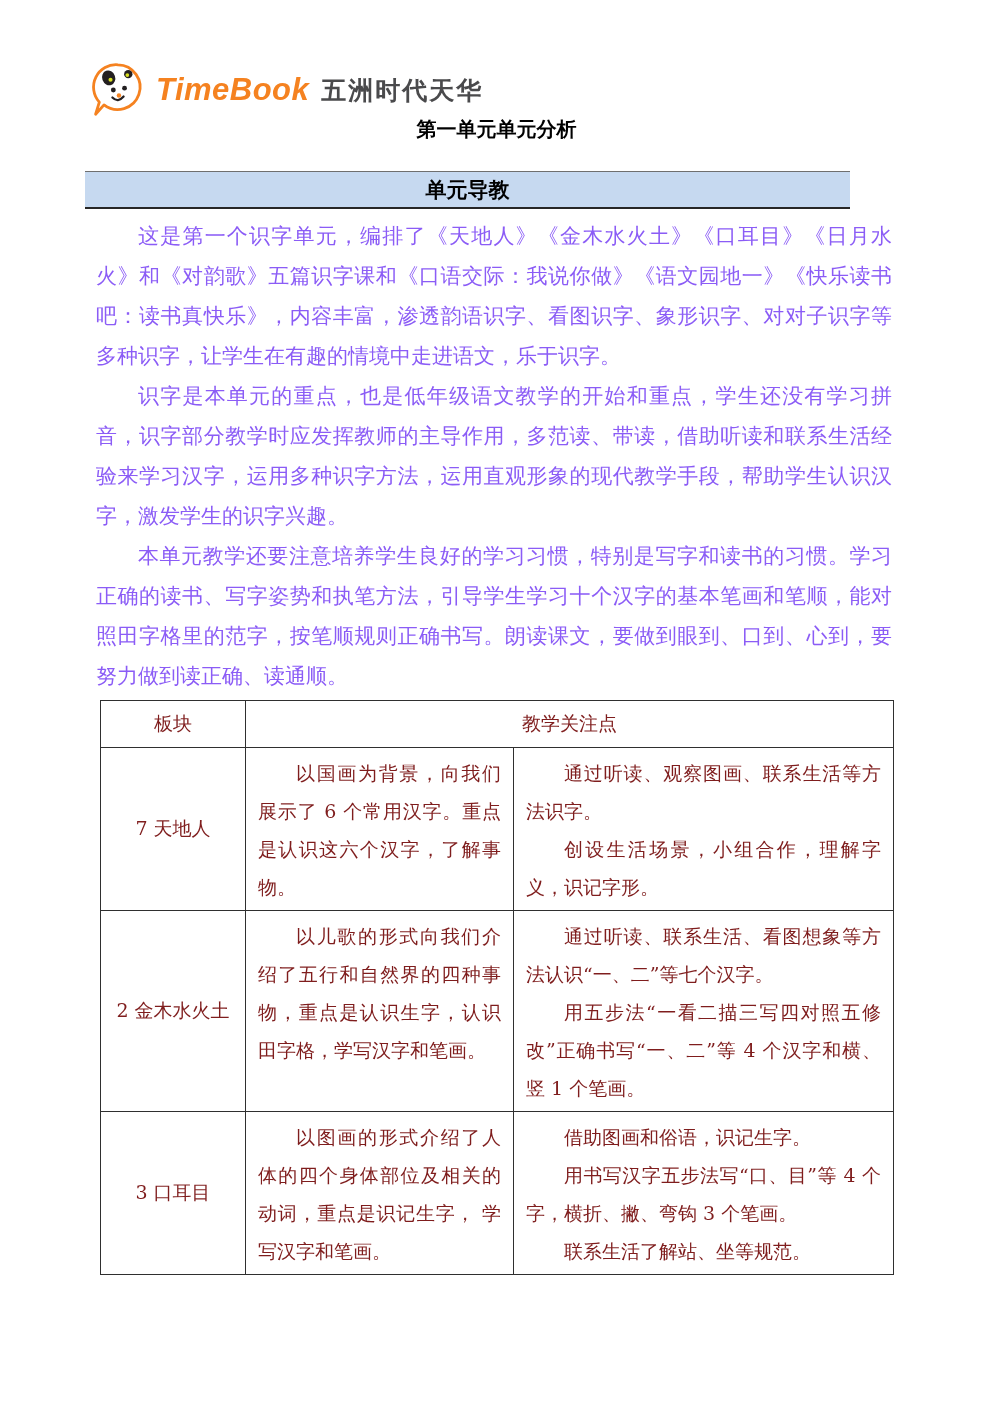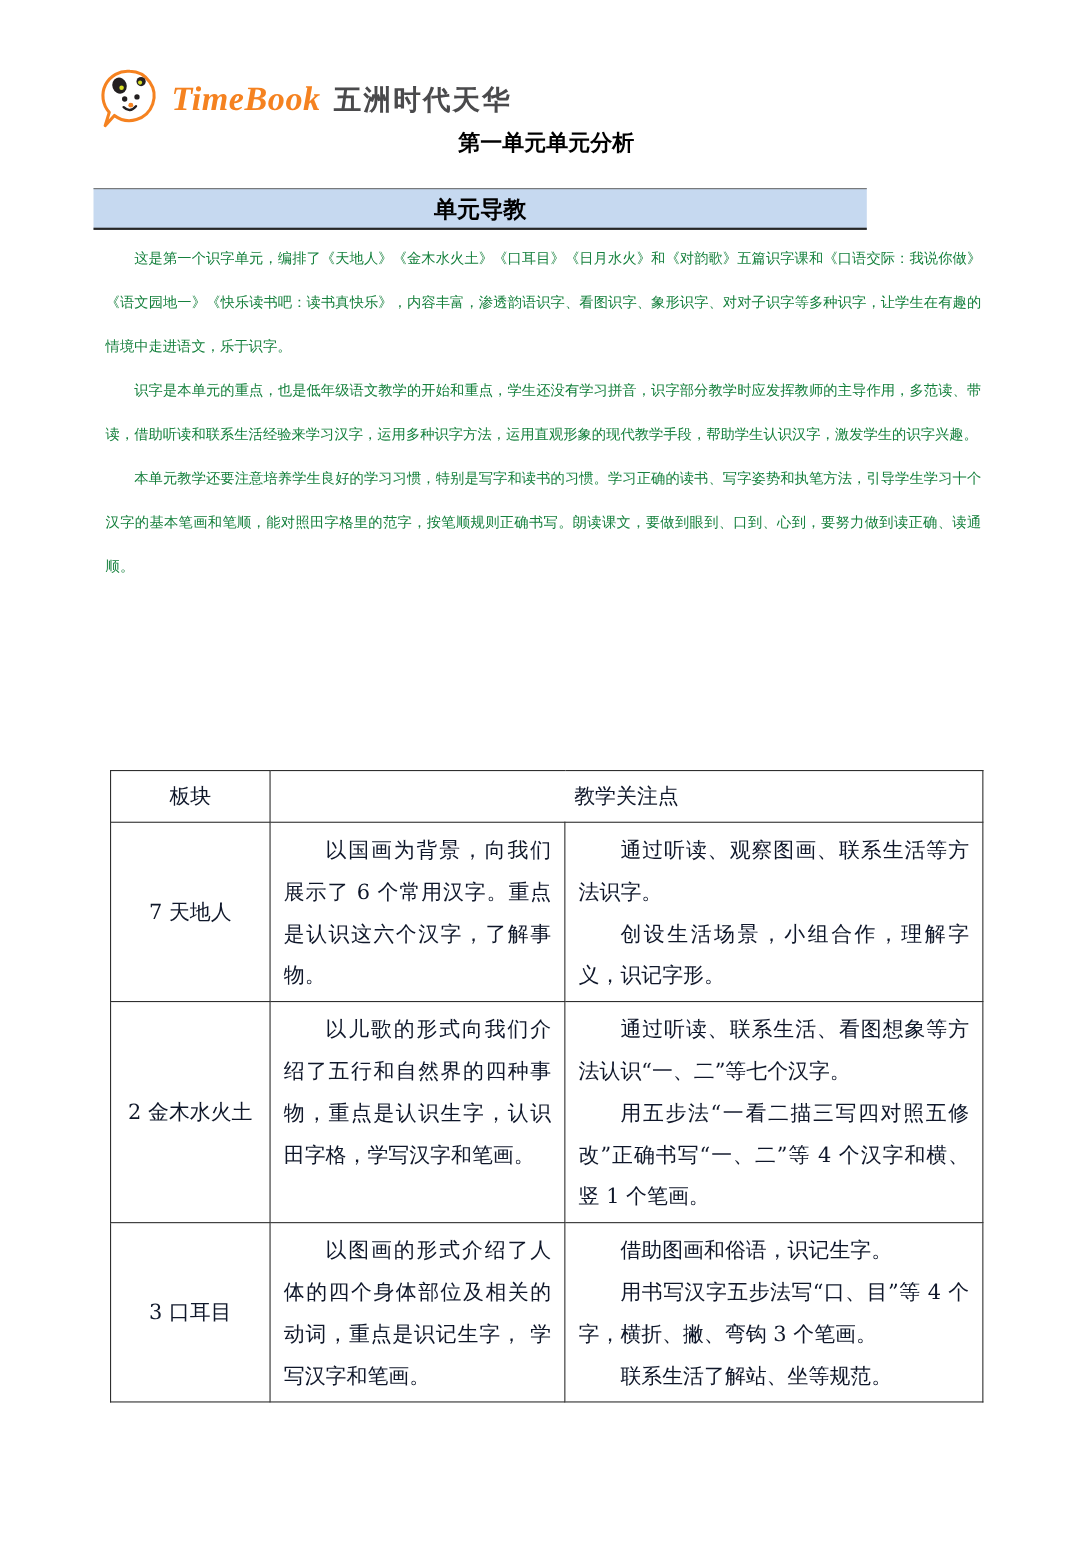--- a/index.html
+++ b/index.html
@@ -4,49 +4,49 @@
 <style>
   html,body { margin:0; padding:0; background:#ffffff; }
   .page {
     position:relative; width:993px; height:1404px; background:#fff;
     font-family:"DejaVu Serif","Liberation Serif",serif; color:#1c1c1c; overflow:hidden;
   }
   
   .logo-row { position:absolute; left:90px; top:62px; display:flex; align-items:center; gap:10px; }
   .logo-bubble { width:56px; height:56px; flex:0 0 auto; }
   .logo-brand {
-    font-family:Liberation Serif, serif; font-weight:bold; font-style:italic;
+    font-family:Liberation Sans, sans-serif; font-weight:bold; font-style:italic;
     font-size:31px; color:var(--brand-orange,#f58220); letter-spacing:0.5px;
   }
   .logo-company {
     font-family:"DejaVu Sans","Liberation Sans",sans-serif; font-weight:bold;
     font-size:25px; color:var(--logo-text-dark,#4a4a4c); letter-spacing:2px; margin-left:2px;
   }
   
   .doc-title {
     position:absolute; top:116px; left:85px; width:823px; margin:0;
     text-align:center; font-size:20px; font-weight:bold; color:#000;
   }
   .section-bar {
-    position:absolute; left:85px; top:171px; width:703px; height:35px;
+    position:absolute; left:85px; top:171px; width:765px; height:35px;
     background:var(--header-bg,#c6d9f0);
     border-top:1px solid #6f6f6f; border-bottom:2px solid #262626;
     display:flex; align-items:center; justify-content:center;
   }
   .section-bar span { font-size:21px; font-weight:bold; color:#000; }
   
   .body-text {
     position:absolute; left:96px; top:216px; width:796px;
-    font-size:13px; line-height:40px; text-align:justify; color:#15803d;
+    font-size:21px; line-height:40px; text-align:justify; color:#8b5cf6;
   }
   .body-text p { margin:0; text-indent:2em; }
   
   .analysis-table {
     position:absolute; left:100px; top:700px; width:793px;
-    border-collapse:collapse; table-layout:fixed; font-size:19px; color:#0f172a;
+    border-collapse:collapse; table-layout:fixed; font-size:19px; color:#7f1d1d;
   }
   .analysis-table th, .analysis-table td { border:1px solid #2f2f2f; }
   .analysis-table th { font-weight:normal; height:44px; text-align:center; }
   .module-cell { text-align:center; vertical-align:middle; }
   .intro-cell, .points-cell { vertical-align:top; padding:6px 12px 4px 12px; line-height:38px; text-align:justify; }
   .intro-cell p, .points-cell p { margin:0; text-indent:2em; }
   .row-1 { height:158px; }
   .row-2 { height:196px; }
   .row-3 { height:160px; }
 </style>

